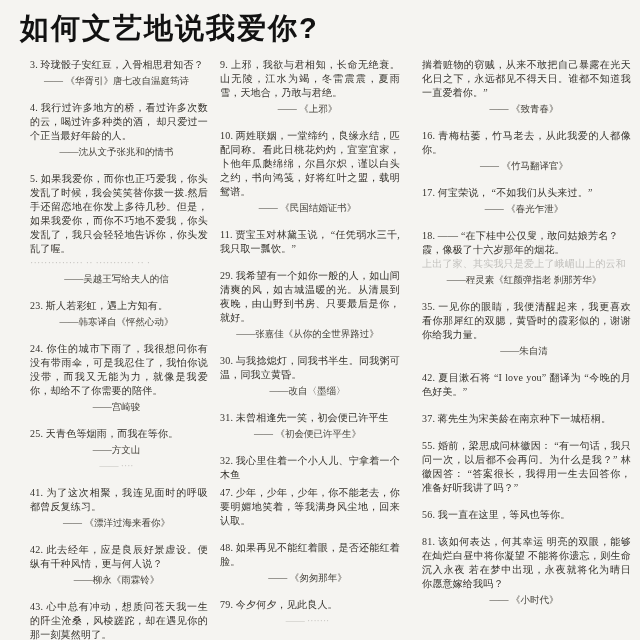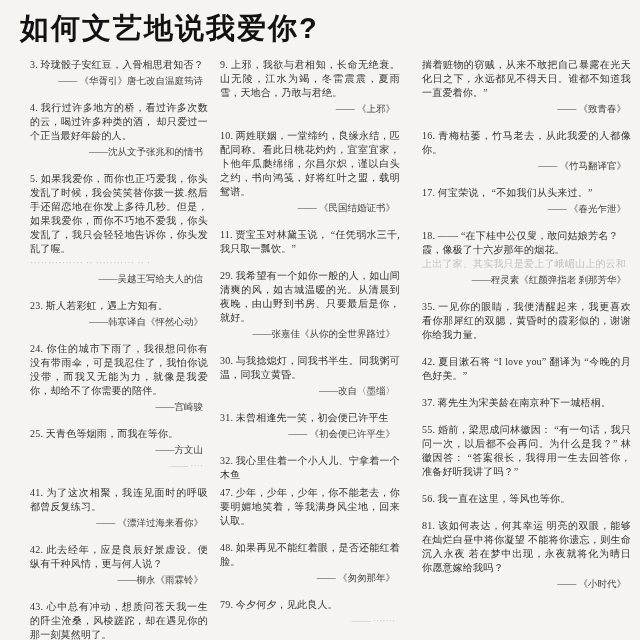--- a/index.html
+++ b/index.html
@@ -25,21 +25,21 @@
   .col-2{width:209px;}
   .quote-item{margin-bottom:13px;}
   .quote-item.tight{margin-bottom:4px;}
   .quote-text{
     font-size:10px;line-height:14px;
     text-align:justify;text-align-last:left;
     letter-spacing:0.2px;
   }
   .quote-attr{
     font-size:9.5px;line-height:13px;margin-top:3px;
-    text-align:right;padding-right:5px;color:#45423b;
+    text-align:center;padding-right:5px;color:#45423b;
   }
   .faded{opacity:0.28;filter:blur(0.6px);}
 </style>
 </head>
 <body>
 
 <div class="page">
   <h1 class="page-title">如何文艺地说我爱你?</h1>
   <div class="columns">
     <div class="col col-0">
@@ -134,20 +134,21 @@
           <div class="quote-attr">—— 《春光乍泄》</div>
         </div>
         <div class="quote-item">
           <div class="quote-text">18. —— “在下桂中公仅叟，敢问姑娘芳名？</div>
           <div class="quote-text">霞，像极了十六岁那年的烟花。</div>
           <div class="quote-text faded">上出了家、其实我只是爱上了峨嵋山上的云和</div>
           <div class="quote-attr">——程灵素《红颜弹指老 刹那芳华》</div>
         </div>
         <div class="quote-item">
           <div class="quote-text">35. 一见你的眼睛，我便清醒起来，我更喜欢看你那犀红的双腮，黄昏时的霞彩似的，谢谢你给我力量。</div>
+          <div class="quote-attr">——朱自清</div>
         </div>
         <div class="quote-item">
           <div class="quote-text">42. 夏目漱石将 “I love you” 翻译为 “今晚的月色好美。”</div>
         </div>
         <div class="quote-item">
           <div class="quote-text">37. 蒋先生为宋美龄在南京种下一城梧桐。</div>
         </div>
         <div class="quote-item">
           <div class="quote-text">55. 婚前，梁思成问林徽因： “有一句话，我只问一次，以后都不会再问。为什么是我？” 林徽因答： “答案很长，我得用一生去回答你，准备好听我讲了吗？”</div>
         </div>

